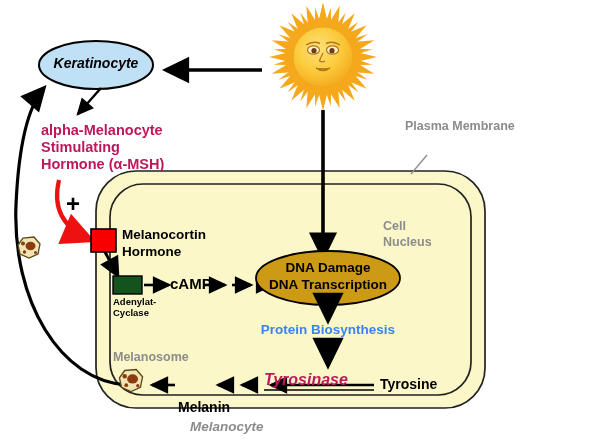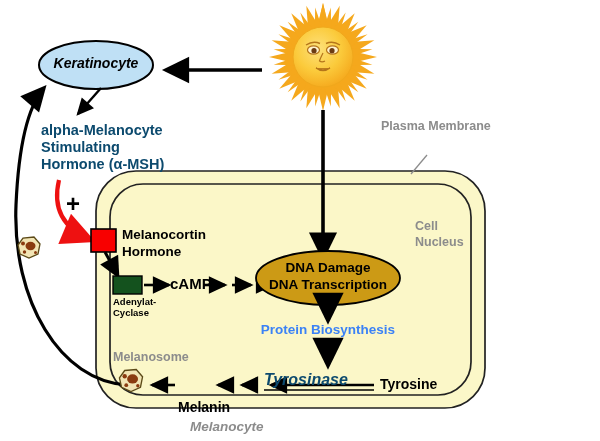--- a/index.html
+++ b/index.html
@@ -2,21 +2,21 @@
 <html><head>
 <meta charset="utf-8">
 <style>
   html,body{margin:0;padding:0;background:#ffffff;}
   body{width:600px;height:441px;overflow:hidden;
        font-family:"Liberation Sans","DejaVu Sans",sans-serif;}
   #stage{position:relative;width:600px;height:441px;background:#fff;}
   #stage svg{position:absolute;left:0;top:0;}
   .lbl{position:absolute;white-space:pre;line-height:1.12;}
   .bold{font-weight:bold;}
-  .red{color:#0c4a6e;}
+  .red{color:#be185d;}
   .grey{color:#8c8c8c;}
   .ital{font-style:italic;}
   .ctr{text-align:center;}
 </style>
 </head>
 <body>
 
 <div id="stage">
 
   <svg width="600" height="441" viewBox="0 0 600 441">
@@ -159,31 +159,31 @@
   </svg>
 
   <div class="lbl bold ital ctr" style="left:43px;top:56px;width:106px;font-size:14px;color:#000;">Keratinocyte</div>
 
   <div class="lbl bold red" style="left:41px;top:122px;font-size:14.5px;">alpha-Melanocyte</div>
   <div class="lbl bold red" style="left:41px;top:139px;font-size:14.5px;">Stimulating</div>
   <div class="lbl bold red" style="left:41px;top:156px;font-size:14.5px;">Hormone (α-MSH)</div>
 
   <div class="lbl bold" style="left:66px;top:191px;font-size:24px;color:#000;">+</div>
 
-  <div class="lbl bold grey" style="left:381px;top:119px;font-size:12.5px;">Plasma Membrane</div>
+  <div class="lbl bold grey" style="left:405px;top:119px;font-size:12.5px;">Plasma Membrane</div>
 
   <div class="lbl bold" style="left:122px;top:227px;font-size:13.5px;color:#000;">Melanocortin</div>
   <div class="lbl bold" style="left:122px;top:244px;font-size:13.5px;color:#000;">Hormone</div>
 
   <div class="lbl bold" style="left:113px;top:297px;font-size:9.5px;color:#000;">Adenylat-</div>
   <div class="lbl bold" style="left:113px;top:308px;font-size:9.5px;color:#000;">Cyclase</div>
 
   <div class="lbl bold" style="left:170px;top:276px;font-size:15px;color:#000;">cAMP</div>
 
-  <div class="lbl bold grey" style="left:383px;top:219px;font-size:12.5px;line-height:1.25;margin-left:32px;">Cell
+  <div class="lbl bold grey" style="left:383px;top:219px;font-size:12.5px;line-height:1.25;">Cell
 Nucleus</div>
 
   <div class="lbl bold ctr" style="left:258px;top:260px;width:140px;font-size:13.5px;color:#000;text-align:center;">DNA Damage</div>
   <div class="lbl bold ctr" style="left:248px;top:277px;width:160px;font-size:13.5px;color:#000;">DNA Transcription</div>
 
   <div class="lbl bold ctr" style="left:248px;top:322px;width:160px;font-size:13.5px;color:#3b82f6;">Protein Biosynthesis</div>
 
   <div class="lbl bold ital red" style="left:264px;top:371px;font-size:16px;">Tyrosinase</div>
 
   <div class="lbl bold" style="left:380px;top:377px;font-size:14px;color:#000;">Tyrosine</div>

